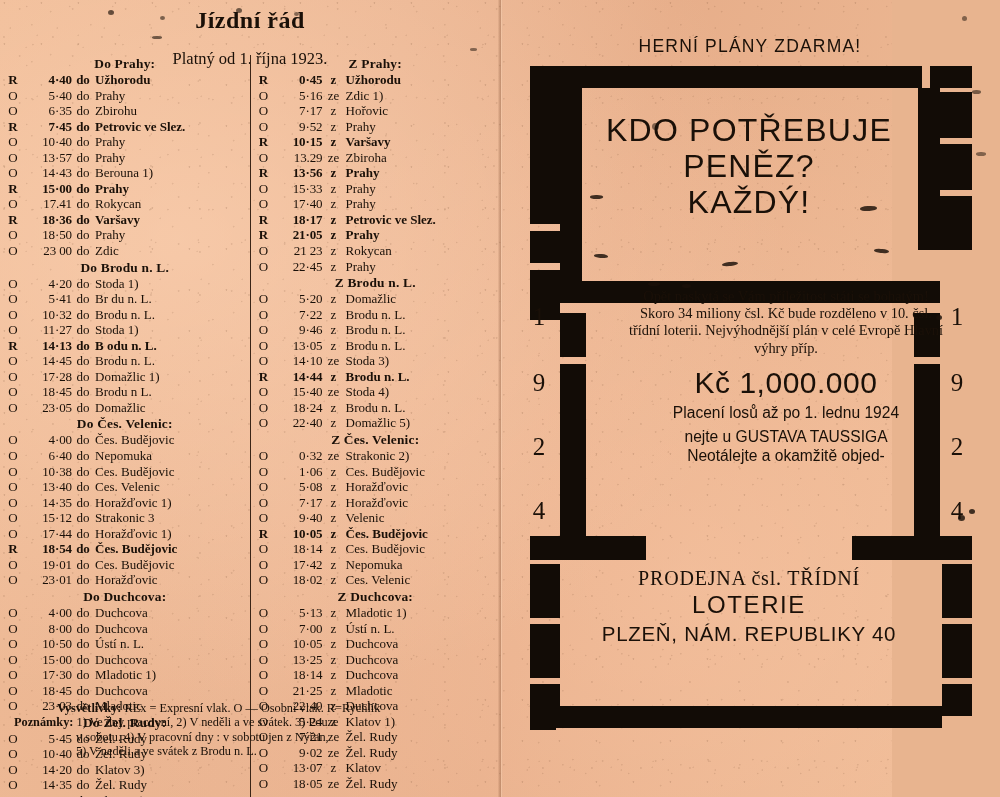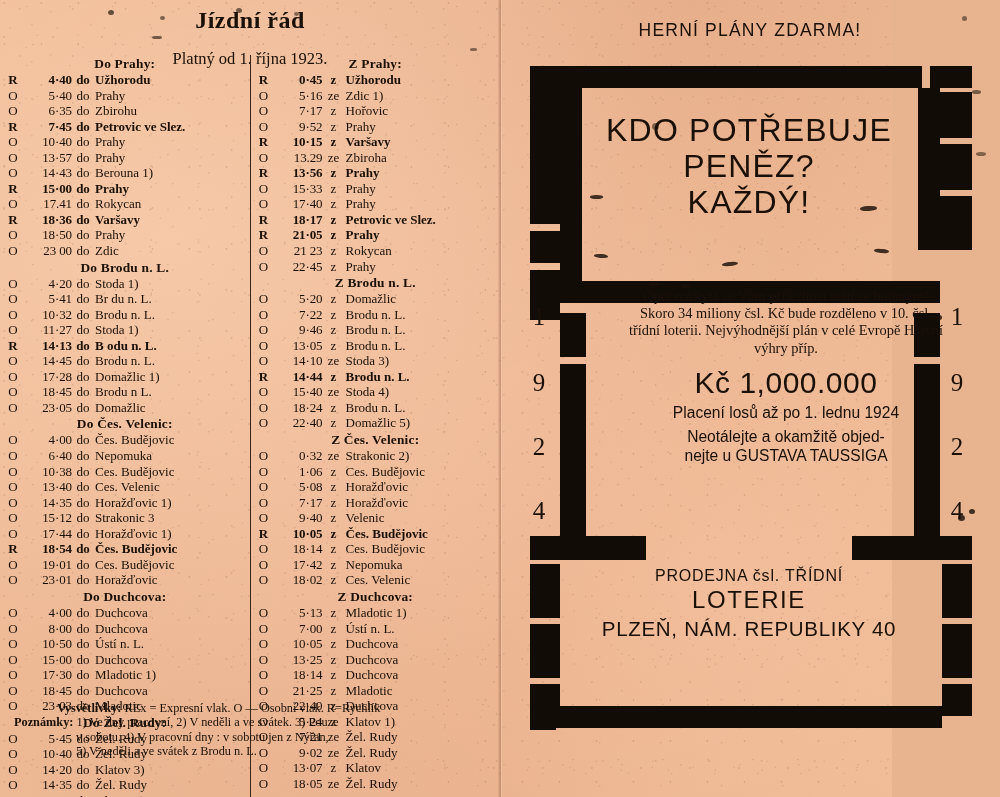--- a/index.html
+++ b/index.html
@@ -62,41 +62,41 @@
   .row.exp .cls,.row.exp .tm,.row.exp .pp,.row.exp .dest{font-weight:bold;}
 
   .notes{position:absolute;left:14px;right:8px;top:701px;font-size:12.3px;line-height:14.3px;}
   .notes .lead{font-weight:bold;margin-left:43px;}
   .notes .l1{font-weight:bold;}
   .notes .ind{padding-left:62px;}
 
   
   #right{position:absolute;left:500px;top:0;width:500px;height:797px;}
   .adtop{
-    text-align:center;font-size:17.5px;letter-spacing:1.2px;margin-top:20px;
+    text-align:center;font-size:17.5px;letter-spacing:1.2px;margin-top:36px;
     font-family:"Liberation Sans",sans-serif;font-weight:400;
   }
   .frame{position:absolute;left:22px;top:66px;width:450px;height:655px;}
   .bar{position:absolute;background:#120c06;}
 
   .panel{position:absolute;text-align:center;}
   .p1{left:62px;top:46px;width:330px;}
   .p1 div{font-family:"Liberation Sans",sans-serif;letter-spacing:1.2px;line-height:1.13;}
   .p1 .l-a{font-size:32px;}
   .p1 .l-b{font-size:32px;}
   .p1 .l-c{font-size:32px;}
 
   .p2{left:62px;top:222px;width:322px;margin-left:41px;}
   .p2 .body{font-size:14.4px;line-height:17.2px;text-align:center;font-family:"Liberation Serif",serif;}
   .p2 .price{font-size:30px;margin-top:9px;letter-spacing:.5px;font-family:"Liberation Sans",sans-serif;}
   .p2 .pay{font-size:15.6px;margin-top:4px;font-family:"Liberation Sans",sans-serif;}
   .p2 .urge{font-size:15.6px;margin-top:5px;line-height:19px;font-family:"Liberation Sans",sans-serif;}
 
   .p3{left:52px;top:500px;width:350px;}
-  .p3 .s1{font-size:16px;letter-spacing:.8px;font-family:Liberation Sans, sans-serif;line-height:1.2;}
+  .p3 .s1{font-size:20px;letter-spacing:.8px;font-family:Liberation Serif, serif;line-height:1.2;}
   .p3 .s2{font-size:24px;letter-spacing:1.6px;font-family:"Liberation Sans",sans-serif;line-height:1.25;}
   .p3 .s3{font-size:20.5px;letter-spacing:.7px;font-family:"Liberation Sans",sans-serif;margin-top:2px;}
 
   .yeardigit{position:absolute;font-size:25px;font-family:"Liberation Serif",serif;text-align:center;width:22px;}
   .blot{position:absolute;background:#1a1008;border-radius:45%;opacity:.82;pointer-events:none;}
 </style>
 </head>
 <body>
 
 <div id="page">
@@ -690,22 +690,22 @@
         <div class="l-a">KDO POTŘEBUJE</div>
         <div class="l-b">PENĚZ?</div>
         <div class="l-c">KAŽDÝ!</div>
       </div>
 
       <div class="panel p2">
         <div class="body">Opět naskytá se Vám příležitost státi se bohatým! Skoro 34 miliony čsl. Kč bude rozděleno v 10. čsl. třídní loterii. Nejvýhodnější plán v celé Evropě Hlavní výhry příp.</div>
         <div class="price">Kč 1,000.000</div>
         <div class="pay">Placení losů až po 1. lednu 1924</div>
         <div class="urge">
+          <div>nejte u GUSTAVA TAUSSIGA</div>
           <div>Neotálejte a okamžitě objed-</div>
-          <div>nejte u GUSTAVA TAUSSIGA</div>
         </div>
       </div>
 
       <div class="panel p3">
         <div class="s1">PRODEJNA čsl. TŘÍDNÍ</div>
         <div class="s2">LOTERIE</div>
         <div class="s3">PLZEŇ, NÁM. REPUBLIKY 40</div>
       </div>
 
       <div class="yeardigit" style="left:6px;  top:237px;">1</div>

